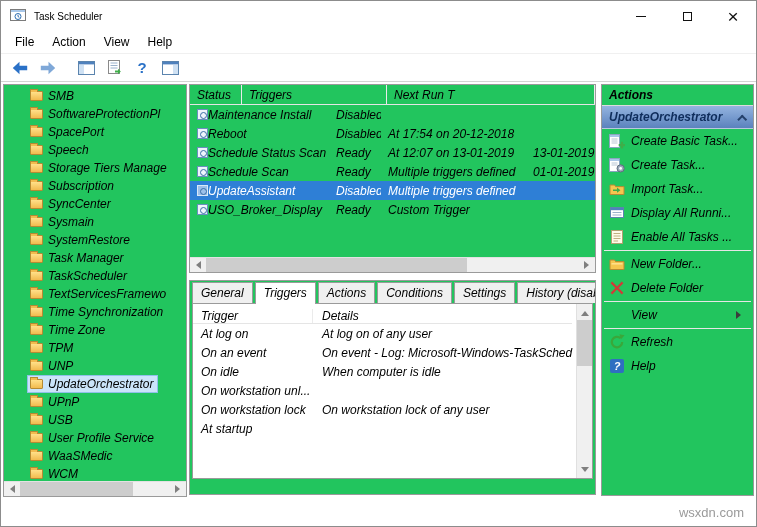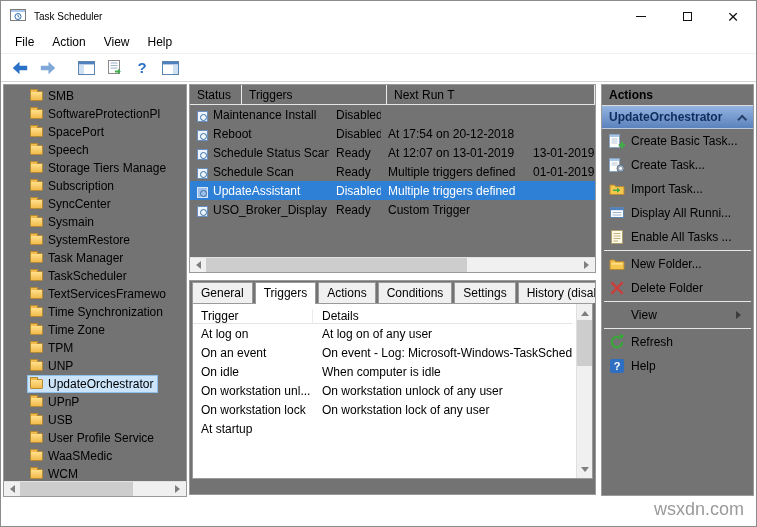--- a/index.html
+++ b/index.html
@@ -19,21 +19,21 @@
   
   .menubar { height:23px; display:flex; align-items:center; padding-left:5px; border-bottom:1px solid #f0f0f0; }
   .menu-item { padding:3px 9px; }
   .toolbar { height:28px; display:flex; align-items:center; padding-left:6px; gap:2px; border-bottom:1px solid #d4d4d4; }
   .tb { width:26px; height:24px; display:flex; align-items:center; justify-content:center; }
   .tb-gap { width:8px; }
   .q::before { content:"?"; color:#2a71c7; font-weight:bold; font-size:15px; }
 
   
   .content { position:relative; height:443px; background:#fff; }
-  .pane { position:absolute; border:1px solid #9a9a9a; background:#737373; overflow:hidden; }
+  .pane { position:absolute; border:1px solid #9a9a9a; background:#22c55e; overflow:hidden;font-style:italic; }
   #tree    { left:2px;   top:2px;   width:184px; height:413px; padding-top:2px; }
   #list    { left:188px; top:2px;   width:407px; height:189px; }
   #detail  { left:188px; top:198px; width:407px; height:215px; }
   #actions { left:600px; top:2px;   width:153px; height:412px; }
 
   
   .titem { height:18px; display:flex; align-items:center; padding-left:24px; white-space:nowrap; }
   .ti-in { display:flex; align-items:center; gap:5px; padding:1px 4px 1px 2px; }
   .titem.sel .ti-in { background:var(--tree-sel-bg,#cbe4fa); outline:1px solid var(--tree-sel-border,#90c0ea); }
   .icon-folder { width:13px; height:10px; position:relative; background:linear-gradient(#ffe08a,#f2bb4e); border:1px solid #b68a33; border-radius:1px; flex-shrink:0; }
@@ -51,21 +51,21 @@
   .tri-l { width:0; height:0; border:4px solid transparent; border-right:5px solid #7f7f7f; margin-right:3px; }
   .tri-r { width:0; height:0; border:4px solid transparent; border-left:5px solid #7f7f7f; margin-left:3px; }
   .tri-u { width:0; height:0; border:4px solid transparent; border-bottom:5px solid #7f7f7f; margin-bottom:2px; }
   .tri-d { width:0; height:0; border:4px solid transparent; border-top:5px solid #7f7f7f; margin-top:2px; }
 
   
   .lheader { display:flex; height:20px; border-bottom:1px solid #e5e5e5; align-items:stretch; }
   .lh { padding-left:7px; display:flex; align-items:center; border-right:1px solid #ebebeb; overflow:hidden; white-space:nowrap; }
   .w-name { width:139px; } .w-status { width:52px; } .w-trig { width:145px; } .w-next { flex:1; }
   .lrow { display:flex; height:19px; align-items:center; white-space:nowrap; }
-  .lc { padding-left:7px; overflow:hidden; display:flex; align-items:flex-end; gap:5px; flex-shrink:0; }
+  .lc { padding-left:7px; overflow:hidden; display:flex; align-items:center; flex-shrink:0; }
   .lrow .w-next { flex:1; }
   .lrow.sel { background:var(--selection,#2e7fd6); color:#fff; }
   .icon-task { width:11px; height:11px; border:1px solid #6a8fbf; background:#eef5fc; position:relative; flex-shrink:0; }
   .icon-task::after { content:""; position:absolute; left:2px; top:2px; width:5px; height:5px; border:1px solid #3a6ea5; border-radius:50%; }
   .lrow.sel .icon-task { border-color:#d9e8f8; background:#9cc0ea; }
 
   
   .tabs { display:flex; align-items:flex-end; padding:2px 0 0 2px; height:22px; position:relative; z-index:2; }
   .tab { border:1px solid #9a9a9a; border-bottom:none; background:#f0f0f0; padding:3px 8px; margin-right:2px; white-space:nowrap; }
   .tab.active { background:#fff; padding-bottom:4px; margin-bottom:-1px; }
@@ -81,21 +81,21 @@
   .a-header { height:21px; display:flex; align-items:center; padding-left:7px; font-weight:bold; border-bottom:1px solid #dcdcdc; }
   .a-group { height:23px; display:flex; align-items:center; padding:0 8px 0 7px; background:linear-gradient(var(--group-from,#94b4e0),var(--group-to,#5b82bd)); color:#0f2d5c; font-weight:bold; border-bottom:1px solid #b9c9de; }
   .chev { margin-left:auto; width:7px; height:7px; border-right:2px solid #24406b; border-top:2px solid #24406b; transform:rotate(-45deg) translate(-1px,2px); }
   .a-item { height:24px; display:flex; align-items:center; padding-left:7px; gap:6px; white-space:nowrap; overflow:hidden; }
   .a-ico { width:16px; height:16px; display:flex; align-items:center; justify-content:center; flex-shrink:0; }
   .a-sep { border-top:1px solid #e6e6e6; margin:1px 2px; }
   .subarr { margin-left:auto; margin-right:8px; width:0; height:0; border:4px solid transparent; border-left:5px solid #3c3c3c; flex-shrink:0; }
   .help-badge { width:14px; height:14px; background:#2f6fc1; border-radius:2px; display:flex; align-items:center; justify-content:center; }
   .help-badge::before { content:"?"; color:#fff; font-size:11px; font-weight:bold; }
 
-  .watermark { position:absolute; right:12px; bottom:6px; color:#9a9a9a; font-size:18px; }
+  .watermark { position:absolute; right:12px; bottom:6px; color:#9a9a9a; font-size:13px; }
 </style>
 </head>
 <body>
 
 <div class="win">
 
   <div class="titlebar">
     <span>
       <svg width="16" height="16" viewBox="0 0 16 16">
         <rect x="0.5" y="2.5" width="15" height="11" fill="#fff" stroke="#7b7b7b"></rect>
@@ -407,21 +407,20 @@
         <div class="trow">
           <span class="tc-trigger">On an event</span>
           <span class="tc-details">On event - Log: Microsoft-Windows-TaskSched</span>
         </div>
         <div class="trow">
           <span class="tc-trigger">On idle</span>
           <span class="tc-details">When computer is idle</span>
         </div>
         <div class="trow">
           <span class="tc-trigger">On workstation unl...</span>
-          <span class="tc-details">On workstation unlock of any user</span>
         </div>
         <div class="trow">
           <span class="tc-trigger">On workstation lock</span>
           <span class="tc-details">On workstation lock of any user</span>
         </div>
         <div class="trow">
           <span class="tc-trigger">At startup</span>
         </div>
         <div class="vscroll">
           <div class="sb-btn-v">

